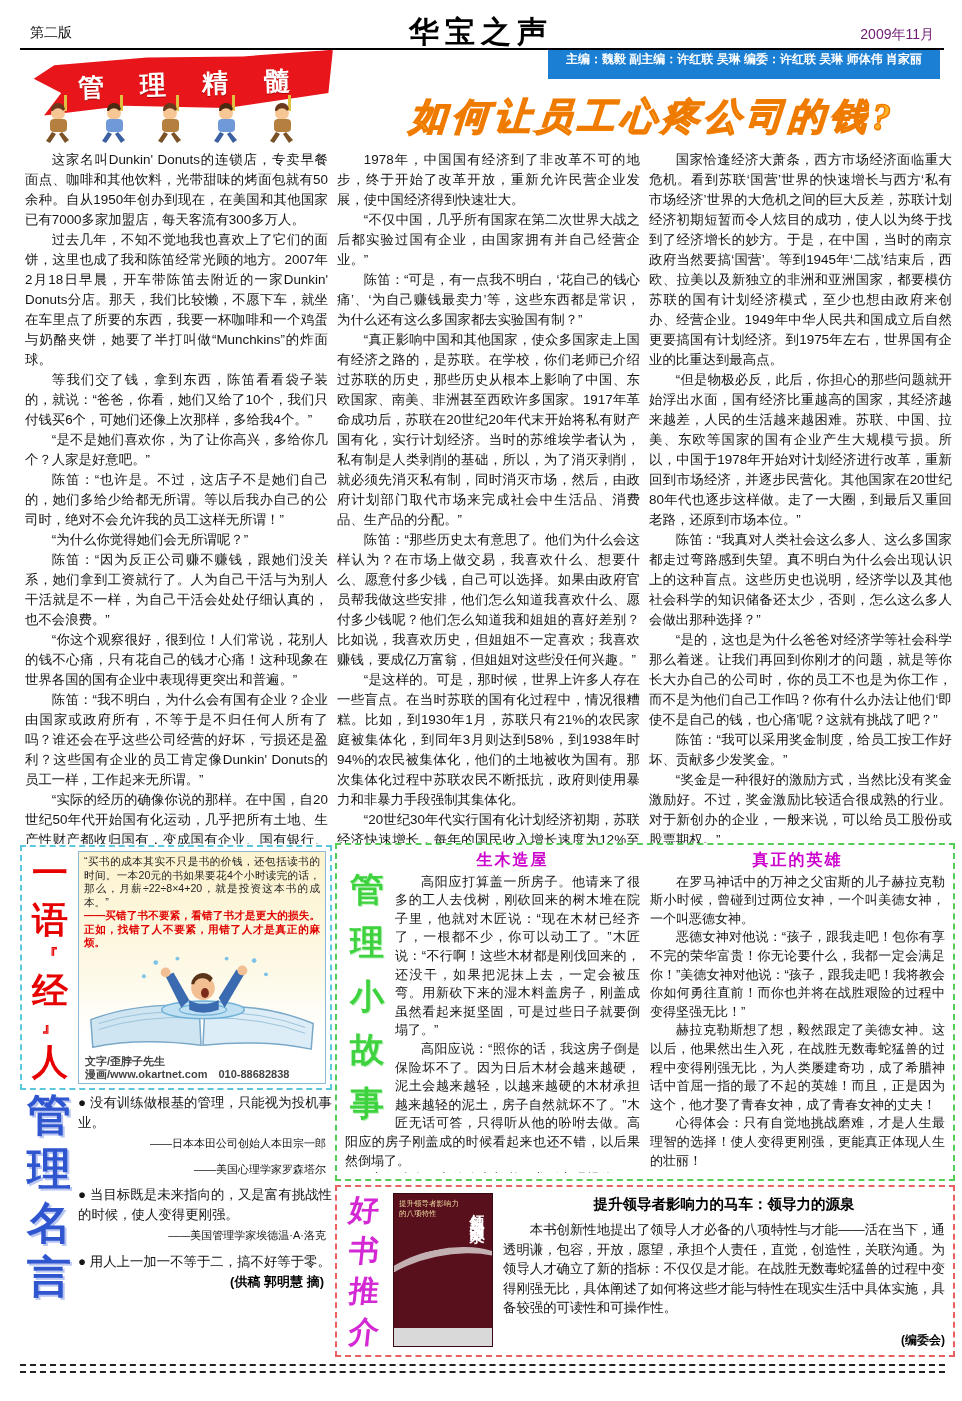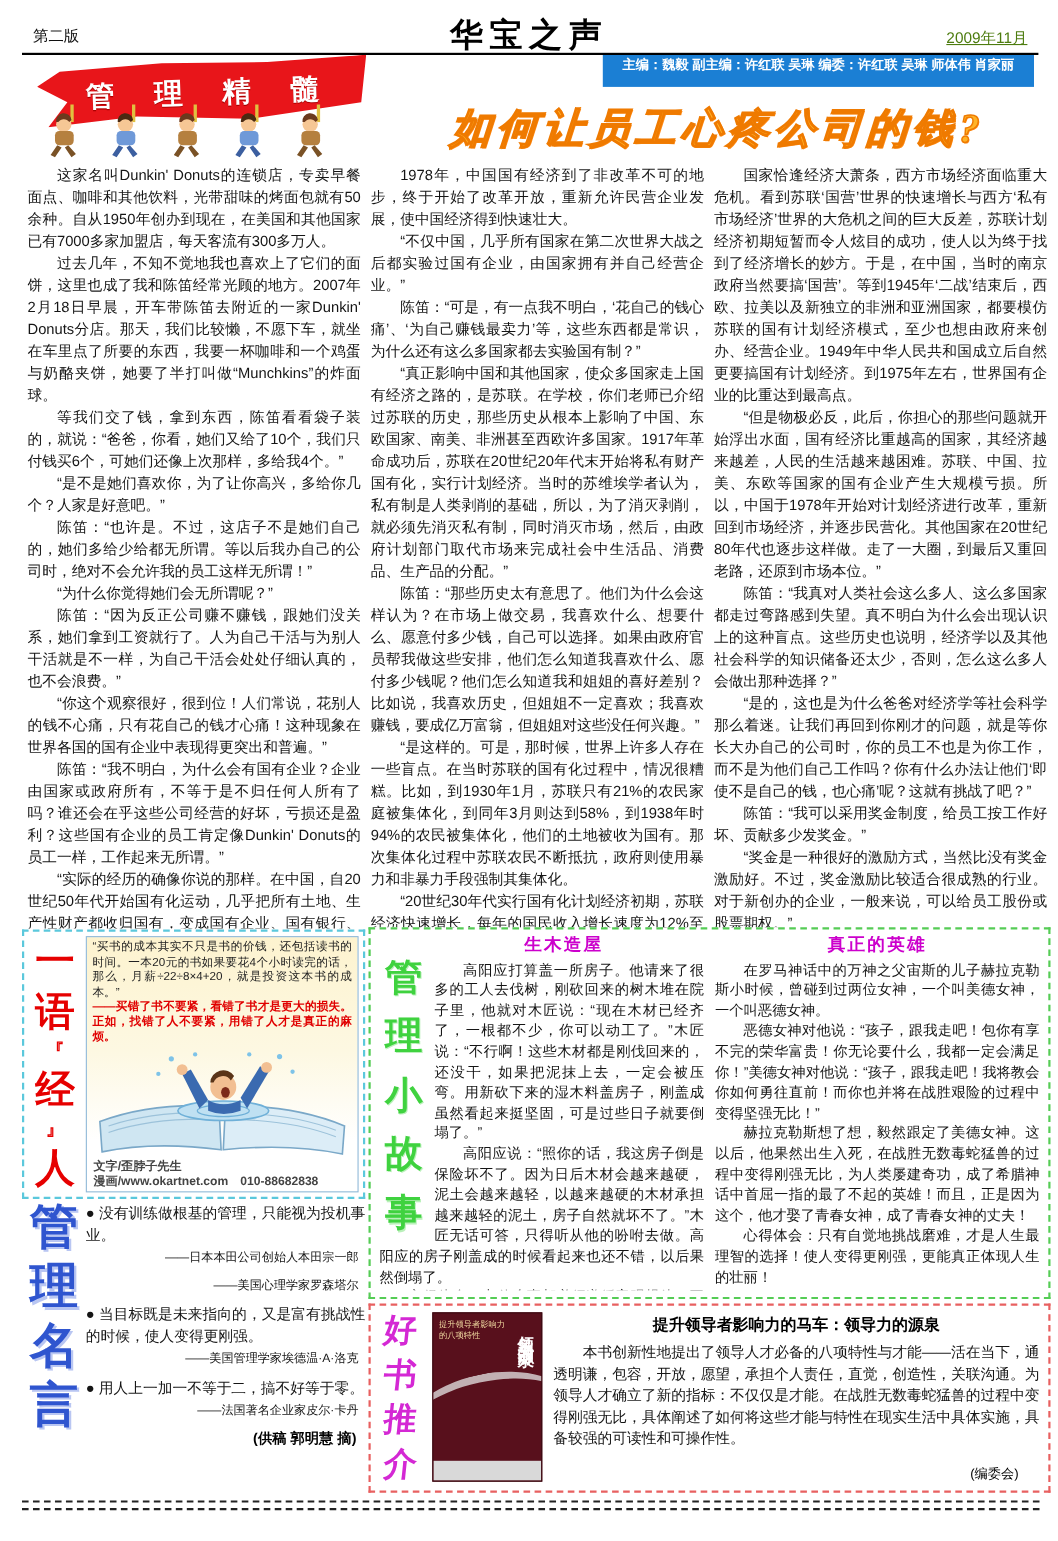--- a/index.html
+++ b/index.html
@@ -3,21 +3,21 @@
 <meta charset="utf-8">
 <style>
   * { margin:0; padding:0; box-sizing:border-box; }
   body { background:#e8e8e8; font-family:"Liberation Sans", sans-serif; }
   .page { position:relative; width:962px; height:1401px; background:#ffffff; margin:0 auto; overflow:hidden; }
 
   
   .page-label { position:absolute; left:30px; top:24px; font-size:14px; color:#111; }
   .paper-title { position:absolute; left:0; top:12px; width:100%; text-align:center;
     font-family:Liberation Mono, monospace; font-weight:bold; font-size:30px; letter-spacing:6px; color:#000; }
-  .issue-date { position:absolute; right:28px; top:26px; font-size:14px; color:#4d7c0f;text-decoration:underline; }
+  .issue-date { position:absolute; right:28px; top:26px; font-size:14px; color:#701a75; }
   .masthead-rule { position:absolute; left:20px; right:18px; top:48px; border-top:2px solid #000; }
   .editors-bar { position:absolute; left:548px; top:50px; width:392px; height:29px; background:#1b7fd4;
     color:#fff; font-size:12px; font-weight:bold; text-align:center; line-height:19px; white-space:nowrap; overflow:hidden; }
 
   
   .banner-zone { position:absolute; left:34px; top:55px; width:302px; height:90px; }
   .banner-flag { position:absolute; left:0; top:0; width:300px; height:58px; background:#e8151a;
     clip-path:polygon(0% 32%, 7% 10%, 38% 2%, 70% 6%, 100% 0%, 98% 74%, 64% 94%, 30% 84%, 3% 96%, 9% 58%);
     display:flex; align-items:center; justify-content:space-around; padding:0 26px; transform:rotate(-2deg); }
   .banner-flag span { color:#fff; font-weight:bold; font-size:26px; line-height:1; text-shadow:0 1px 0 #a00; }
@@ -77,21 +77,21 @@
     border:1px solid #3a0a12; flex-shrink:0; }
   .book-cover .swoosh { position:absolute; left:-30px; top:55px; width:160px; height:90px;
     border-top:7px solid rgba(230,230,230,.75); border-radius:50%; transform:rotate(-12deg); }
   .book-cover-subtitle { position:absolute; left:5px; top:5px; width:60px; font-size:7.5px; line-height:10px; color:#f0d9a0; }
   .book-cover-title { position:absolute; right:6px; top:8px; writing-mode:vertical-rl; font-size:15px;
     font-weight:bold; color:#ffffff; letter-spacing:3px; }
   .book-cover-band { position:absolute; left:0; bottom:0; width:100%; height:18px; background:#d9d9d9; }
   .book-text { flex:1; position:relative; }
   .book-heading { text-align:center; font-weight:bold; font-size:14.5px; color:#000; margin:2px 0 6px 0; }
   .book-paragraph { font-size:13.4px; line-height:19.5px; text-align:justify; color:#151515; text-indent:2em; }
-  .book-attrib { position:absolute; right:19px; bottom:0; font-weight:normal; font-size:12px; }
+  .book-attrib { position:absolute; right:0; bottom:0; font-weight:bold; font-size:12px; }
 
   
   .bottom-divider { position:absolute; left:20px; top:1364px; width:925px; height:9px;
     border-top:2px dashed #222; border-bottom:2px dashed #222; }
 </style>
 </head>
 <body>
 
 <div class="page">
 
@@ -236,21 +236,20 @@
         <span>名</span>
         <span>言</span>
       </div>
     <div>
         <div class="quote-item">●  没有训练做根基的管理，只能视为投机事业。</div>
         <div class="quote-author">——日本本田公司创始人本田宗一郎</div>
         <div class="quote-author">——美国心理学家罗森塔尔</div>
         <div class="quote-item">●  当目标既是未来指向的，又是富有挑战性的时候，使人变得更刚强。</div>
         <div class="quote-author">——美国管理学家埃德温·A·洛克</div>
         <div class="quote-item">●  用人上一加一不等于二，搞不好等于零。</div>
-        <div class="quote-author">——法国著名企业家皮尔·卡丹</div>
       </div>
     <div class="quotes-attrib">(供稿 郭明慧 摘)</div>
   </div>
 
   <div class="stories-box">
     <div class="story">
       <div class="story-title" style="padding-left:40px;">生木造屋</div>
       <div class="v-green">
           <span>管</span>
           <span>理</span>

